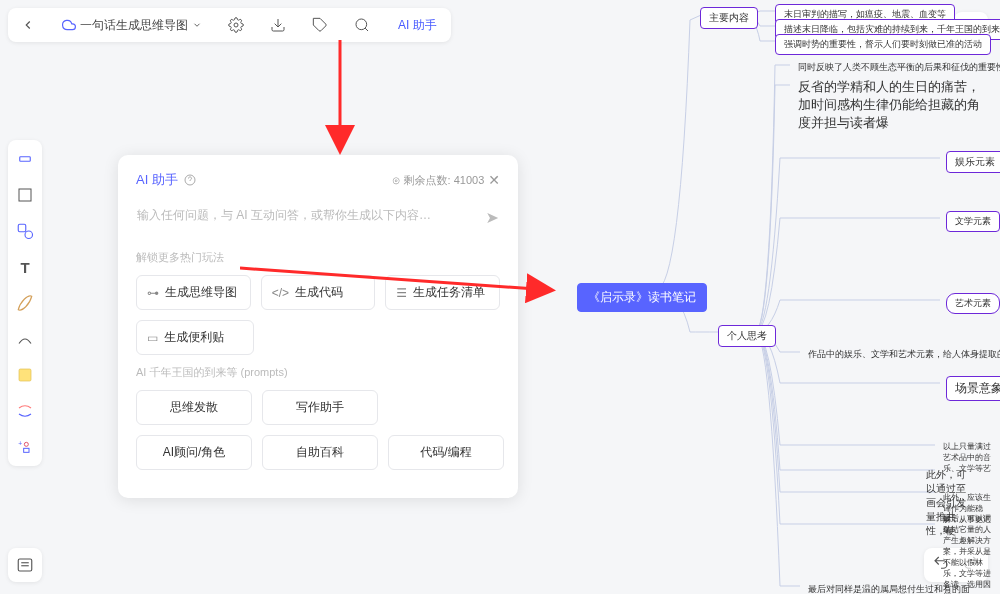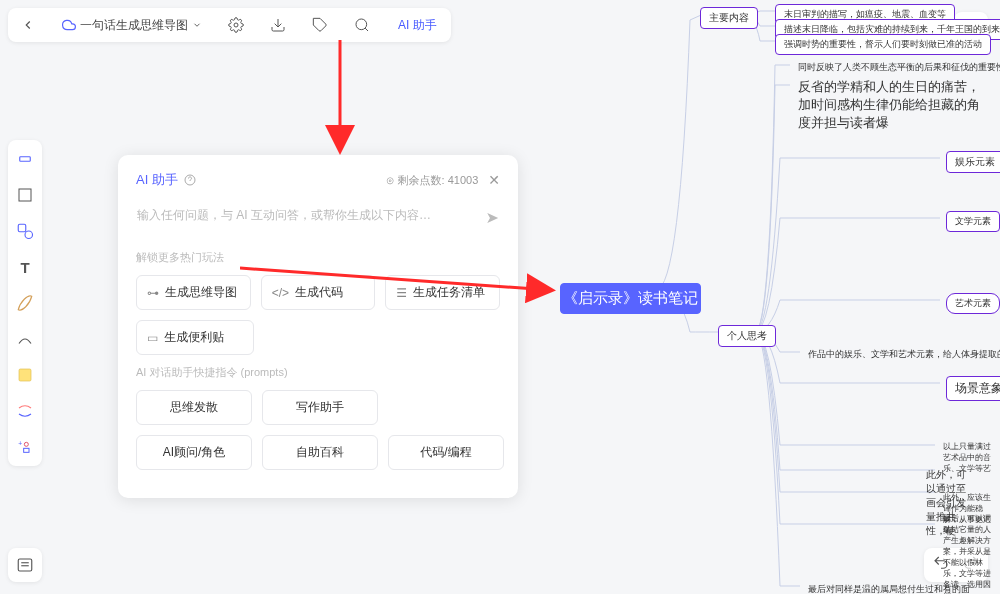--- a/index.html
+++ b/index.html
@@ -21,36 +21,36 @@
 
 .tr-btn { position: absolute; top: 12px; right: 12px; width: 34px; height: 34px; background: #fff; border-radius: 8px; display: flex; align-items: center; justify-content: center; box-shadow: 0 1px 4px rgba(0,0,0,0.08); color: #555; }
 
 
 .br-toolbar { position: absolute; bottom: 12px; right: 12px; background: #fff; border-radius: 8px; display: flex; align-items: center; padding: 4px 8px; gap: 12px; box-shadow: 0 1px 4px rgba(0,0,0,0.08); height: 34px; }
 
 
 .ai-panel { position: absolute; top: 155px; left: 118px; width: 400px; background: #fff; border-radius: 10px; box-shadow: 0 2px 16px rgba(0,0,0,0.1); padding: 16px 18px 18px 18px; }
 .ai-header { display: flex; align-items: center; justify-content: space-between; margin-bottom: 12px; }
 .ai-title { font-size: 13px; color: #5864ff; display: flex; align-items: center; gap: 6px; }
-.ai-meta { font-size: 11px; color: #999; display: flex; align-items: center; gap: 10px; }
+.ai-meta { font-size: 11px; color: #999; display: flex; align-items: center; gap: 4px; }
 .ai-close { color: #999; cursor: pointer; font-size: 14px; }
 .ai-input-row { display: flex; align-items: flex-start; border: 1px solid transparent; padding: 6px 0 14px 0; }
 .ai-input { flex: 1; border: none; outline: none; font-size: 12px; color: #333; }
 .ai-input::placeholder { color: #bbb; }
 .ai-send { color: #bbb; font-size: 16px; cursor: pointer; }
 .ai-section-label { font-size: 11px; color: #bbb; margin: 8px 0 10px 0; }
 .ai-grid { display: flex; gap: 10px; margin-bottom: 10px; }
 .ai-chip { flex: 1; border: 1px solid #e6e7eb; border-radius: 6px; padding: 8px 10px; font-size: 12px; color: #333; display: flex; align-items: center; gap: 6px; cursor: pointer; background: #fff; }
 .ai-chip.small { flex: none; width: 116px; justify-content: center; }
 .ai-chip .chip-icon { color: #888; font-size: 12px; }
 
 
 .canvas { position: absolute; inset: 0; pointer-events: none; }
 .node { position: absolute; border: 1px solid #6d28d9; background: #fff; border-radius: 4px; padding: 3px 8px; font-size: 10px; color: #333; white-space: nowrap; pointer-events: auto; }
-.node.root { background: #5864ff; color: #fff; border-color: #5864ff; font-size: 15px; padding: 5px 2px; }
+.node.root { background: #5864ff; color: #fff; border-color: #5864ff; font-size: 12px; padding: 5px 10px; margin-left: 17px; }
 
 
 .arrow { position: absolute; }
 </style>
 </head>
 <body>
 
 <div class="top-toolbar">
   <div class="tb-btn">
       <svg width="14" height="14" viewBox="0 0 24 24" fill="none" stroke="currentColor" stroke-width="2">
@@ -195,21 +195,21 @@
         <span class="chip-icon">☰</span>
         <span>生成任务清单</span>
       </div>
   </div>
   <div class="ai-grid">
     <div class="ai-chip" style="flex:none;width:118px;">
         <span class="chip-icon">▭</span>
         <span>生成便利贴</span>
       </div>
   </div>
-  <div class="ai-section-label">AI 对话助手快捷指令 (prompts)</div>
+  <div class="ai-section-label">AI 千年王国的到来等 (prompts)</div>
   <div class="ai-grid">
     <div class="ai-chip small">思维发散</div>
     <div class="ai-chip small">写作助手</div>
   </div>
   <div class="ai-grid">
     <div class="ai-chip small">AI顾问/角色</div>
     <div class="ai-chip small">自助百科</div>
     <div class="ai-chip small">代码/编程</div>
   </div>
 </div>

